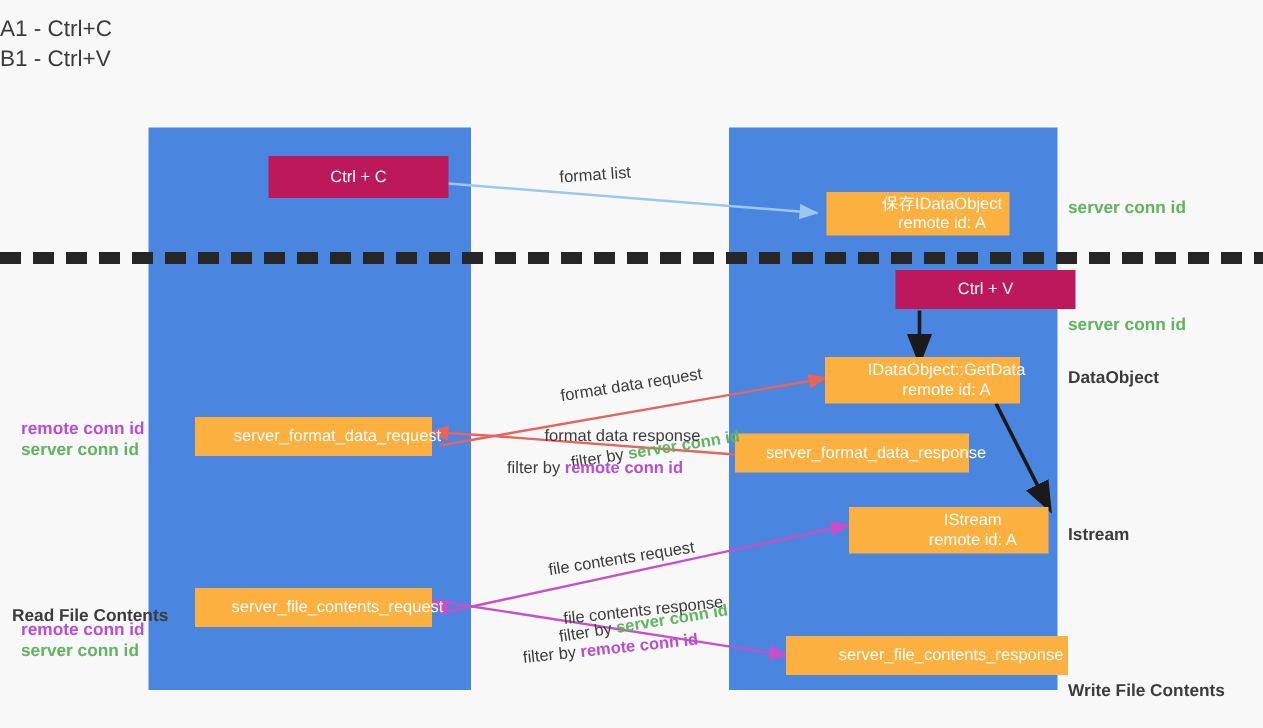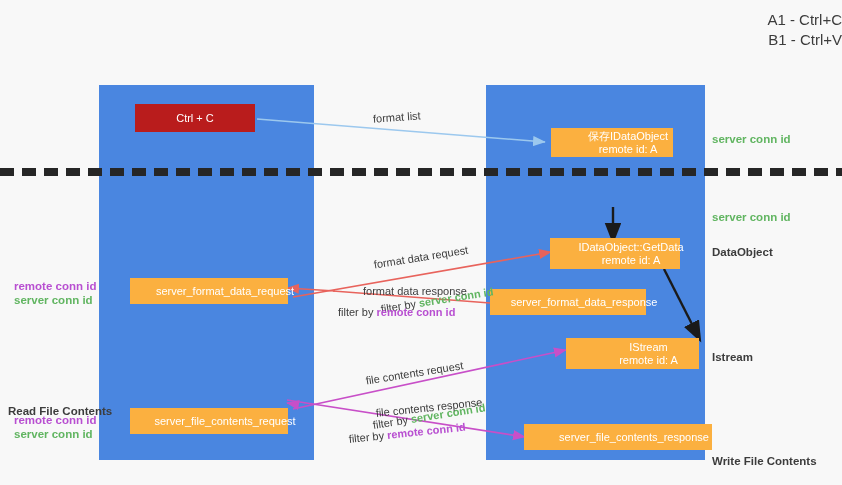--- a/index.html
+++ b/index.html
@@ -13,21 +13,21 @@
     height: 485px;
     background: #f8f8f8;
     font-family: "Liberation Sans", sans-serif;
     overflow: hidden;
   }
   .title {
     position: absolute;
     left: 0;
     top: 10px;
     width: 842px;
-    text-align: right;
+    text-align: left;
     font-size: 15px;
     color: #3c3c3c;
     line-height: 20px;
     white-space: pre;
   }
   .col-head {
     position: absolute;
     text-align: center;
     font-size: 12px;
     color: #3c3c3c;
@@ -43,21 +43,21 @@
     box-sizing: border-box;
     display: flex;
     align-items: center;
     justify-content: center;
     text-align: center;
     color: #ffffff;
     font-size: 11px;
     line-height: 13px;
     white-space: pre;
   }
-  .node.green { background: #b91c1c; }
+  .node.green { background: #be185d; margin-left: 44px; }
   .node.orange { background: #fbb040; padding-left: 32px; }
   .side-label {
     position: absolute;
     font-size: 11.5px;
     line-height: 14px;
     white-space: pre;
   }
   .c-green { color: #61b561; font-weight: bold; }
   .c-purple { color: #b84fd1; font-weight: bold; }
   .c-dark { color: #3c3c3c; font-weight: bold; }
@@ -138,32 +138,33 @@
     <line x1="293" y1="409" x2="566" y2="350" stroke="#c84fc8" stroke-width="1.6" marker-end="url(#ah-mag)"></line>
     <line x1="287" y1="400" x2="525" y2="437" stroke="#c84fc8" stroke-width="1.6" marker-end="url(#ah-mag)"></line>
     <line x1="293" y1="404" x2="287" y2="403" stroke="#c84fc8" stroke-width="1.6" marker-end="url(#ah-mag)"></line>
   </svg>
 
   <div class="node green" style="left:135px; top:104px; width:120px; height:28px;">Ctrl + C</div>
 
   <div class="node orange" style="left:551px; top:128px; width:122px; height:29px;">保存IDataObject
 remote id: A</div>
 
+  <div class="node green" style="left:553px; top:180px; width:120px; height:26px;">Ctrl + V</div>
 
   <div class="node orange" style="left:550px; top:238px; width:130px; height:31px;">IDataObject::GetData
 remote id: A</div>
 
   <div class="node orange" style="left:566px; top:338px; width:133px; height:31px;">IStream
 remote id: A</div>
 
   <div class="node orange" style="left:130px; top:278px; width:158px; height:26px;">server_format_data_request</div>
 
   <div class="node orange" style="left:490px; top:289px; width:156px; height:26px;">server_format_data_response</div>
 
-  <div class="node orange" style="left:130px; top:392px; width:158px; height:26px;margin-top:16px;">server_file_contents_request</div>
+  <div class="node orange" style="left:130px; top:392px; width:158px; height:26px;">server_file_contents_request</div>
 
   <div class="node orange" style="left:524px; top:424px; width:188px; height:26px;">server_file_contents_response</div>
 
   <div class="dashed"></div>
 
   <div class="edge-label" style="left:373px; top:110px; transform: rotate(-4deg);">format list</div>
 
   <div class="edge-label" style="left:368px; top:228px; transform: rotate(-9deg); transform-origin: left top;">
     <div>format data request</div>
     <div><span>filter by </span><span class="c-green">server conn id</span></div>

